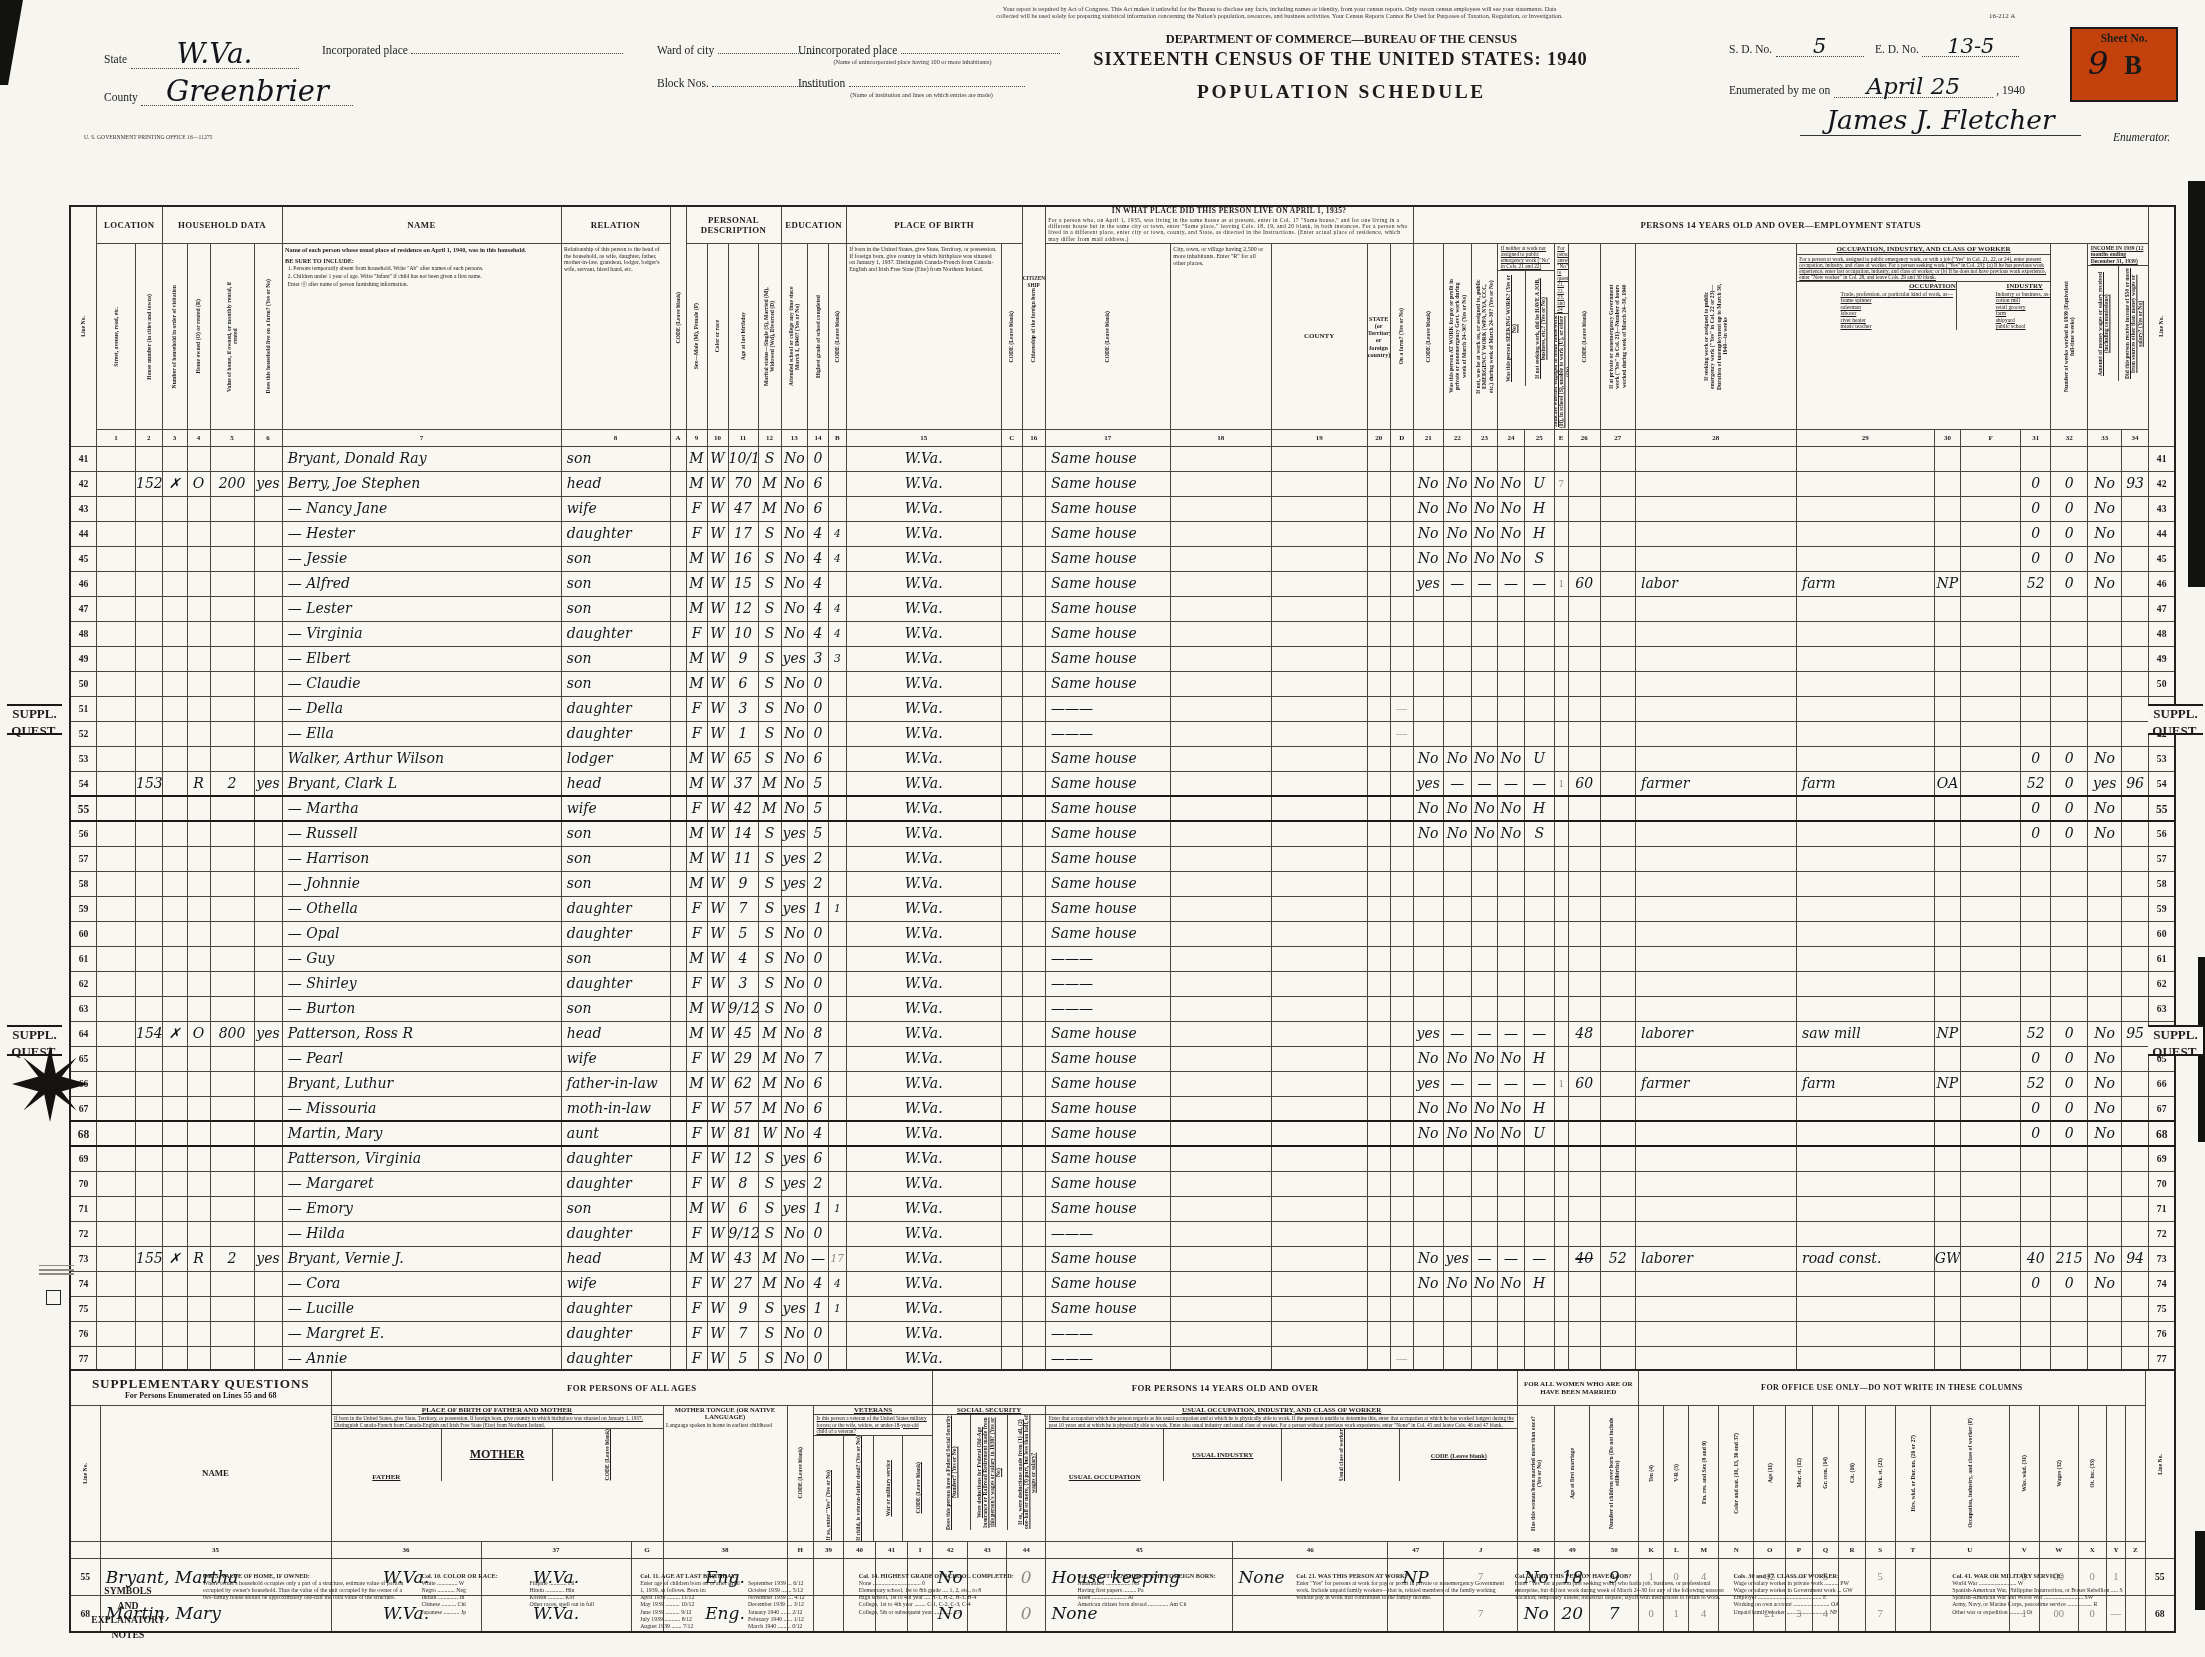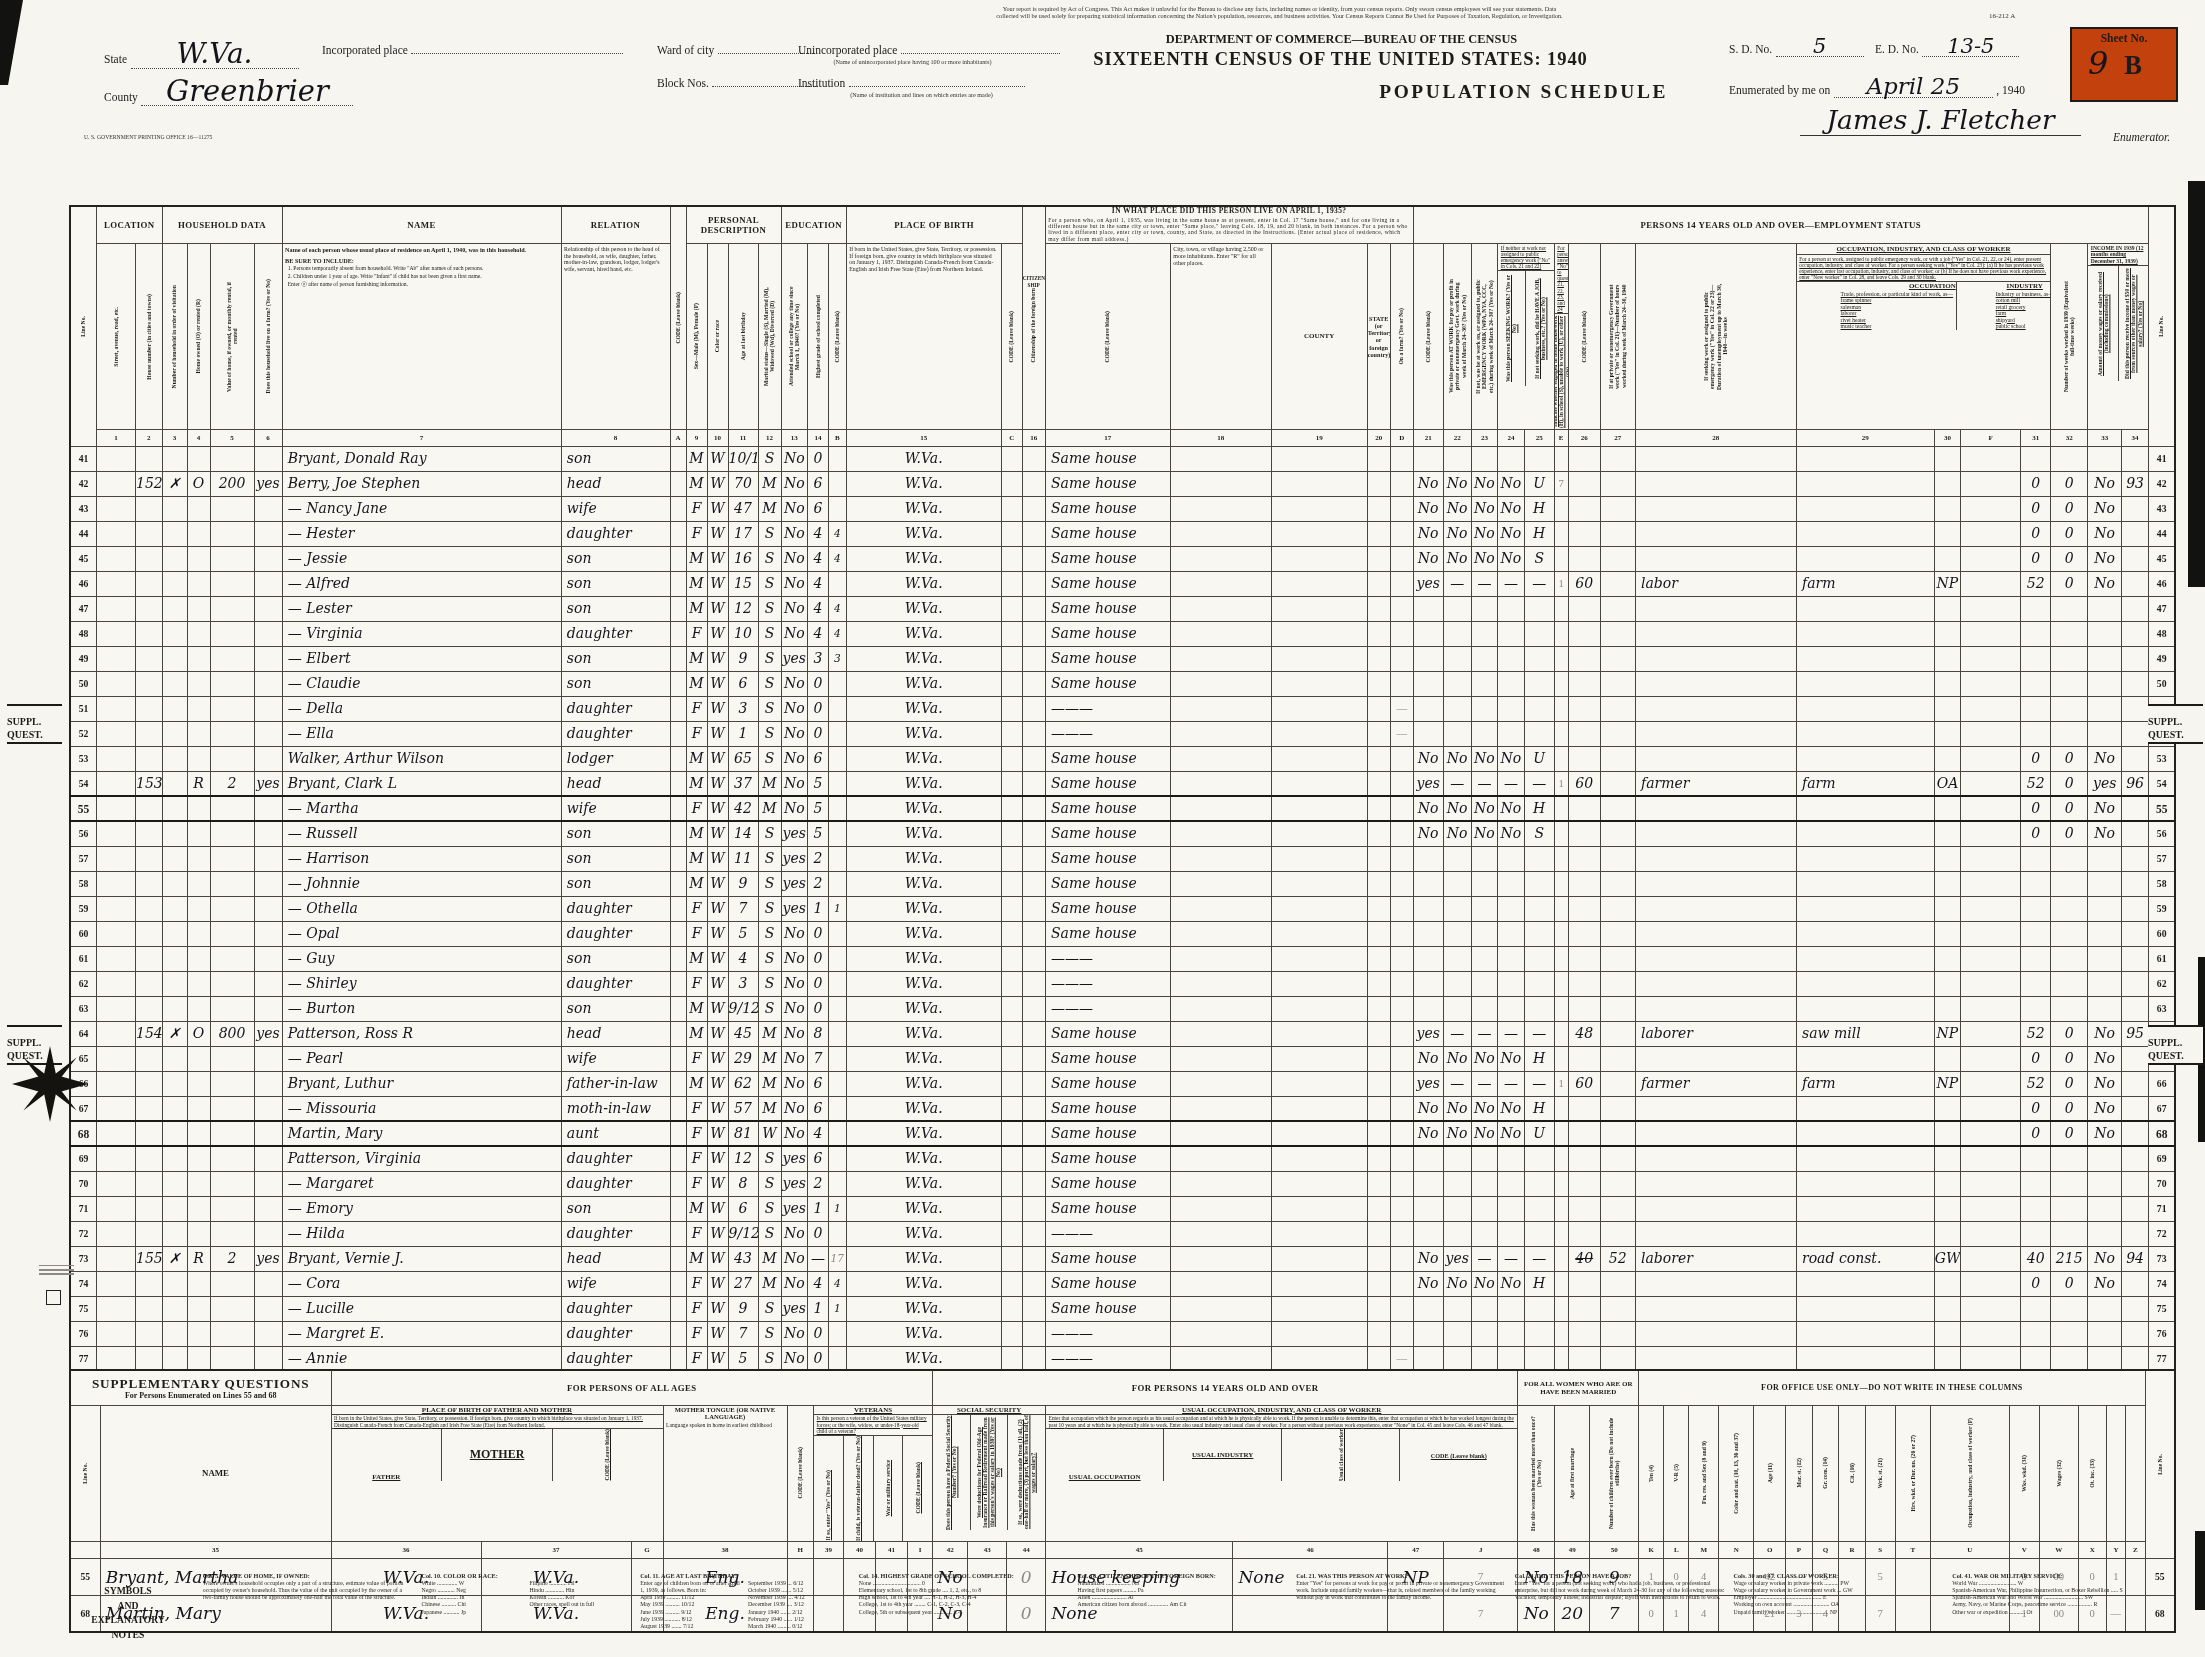--- a/index.html
+++ b/index.html
@@ -44,21 +44,21 @@
   .bline{border-bottom:0.9px solid #4a463f;}
   
   .notes{position:absolute;left:62px;top:1572px;width:2100px;display:flex;gap:8.8px;}
   .noteblk{flex:1;font-size:5.8px;line-height:1.25;color:#2a2927;}
   .noteblk .tt{font-weight:bold;font-size:6.2px;}
   .noteblk .bd{white-space:pre-line;}
   .symbols{flex:0 0 132px;text-align:center;font-weight:bold;font-size:9.7px;line-height:1.5;padding-top:12.4px;white-space:pre-line;}
   
   .ink{background:#121210;}
   .tab{position:absolute;width:55px;height:26.5px;border-top:2.1px solid #1c1a17;border-bottom:2.1px solid #1c1a17;
-       font-size:10px;font-weight:bold;line-height:1.3;padding-top:9px;background:#f7f5ef;}
+       font-size:13px;font-weight:bold;text-align:center;line-height:1.3;padding-top:0;background:#f7f5ef;}
   .star{position:absolute;left:12.4px;top:1046px;}
   .chk{position:absolute;left:46px;top:1290px;width:13.2px;height:13.2px;border:1.4px solid #222;}
   .chklines{position:absolute;left:39px;top:1262px;width:35px;}
   .chklines div{height:1.8px;background:#8d8a85;margin:2.6px 0;}
 </style>
 </head>
 <body>
 
 <div class="page">
 
@@ -68,21 +68,21 @@
   <div class="abs ink" style="right:0;top:1531px;width:10.6px;height:79px;"></div>
 
   <div class="abs tiny ctr" style="left:618px;top:5.3px;width:1323px;">
     <div>Your report is required by Act of Congress. This Act makes it unlawful for the Bureau to disclose any facts, including names or identity, from your census reports. Only sworn census employees will see your statements. Data</div>
     <div>collected will be used solely for preparing statistical information concerning the Nation's population, resources, and business activities. Your Census Reports Cannot Be Used for Purposes of Taxation, Regulation, or Investigation.</div>
   </div>
   <div class="abs tiny" style="left:1989px;top:12.4px;font-size:7px;">16-212 A</div>
 
   <div class="abs ctr" style="left:1015px;top:32px;width:653px;font-weight:bold;font-size:12.4px;">DEPARTMENT OF COMMERCE—BUREAU OF THE CENSUS</div>
   <div class="abs ctr" style="left:970px;top:49px;width:741px;font-weight:bold;font-size:18.5px;letter-spacing:0.9px;">SIXTEENTH CENSUS OF THE UNITED STATES: 1940</div>
-  <div class="abs ctr" style="left:1015px;top:81px;width:653px;font-weight:bold;font-size:19.4px;letter-spacing:2.6px;text-align:right;">POPULATION SCHEDULE</div>
+  <div class="abs ctr" style="left:1015px;top:81px;width:653px;font-weight:bold;font-size:19.4px;letter-spacing:2.6px;">POPULATION SCHEDULE</div>
 
   <div class="abs" style="left:104px;top:41px;">
     <span class="lbl">State</span>
     <span class="hw u" style="font-size:28px;width:168px;text-align:center;line-height:26.5px;">W.Va.</span>
   </div>
   <div class="abs" style="left:104px;top:78px;">
     <span class="lbl">County</span>
     <span class="hw u" style="font-size:29px;width:212px;text-align:center;line-height:26.5px;">Greenbrier</span>
   </div>
   <div class="abs" style="left:309px;top:41px;margin-left:13px;">

